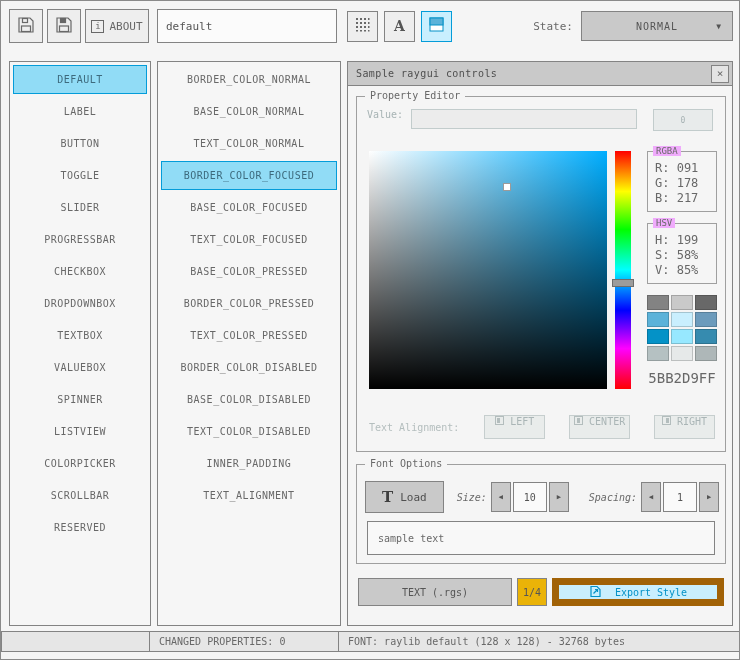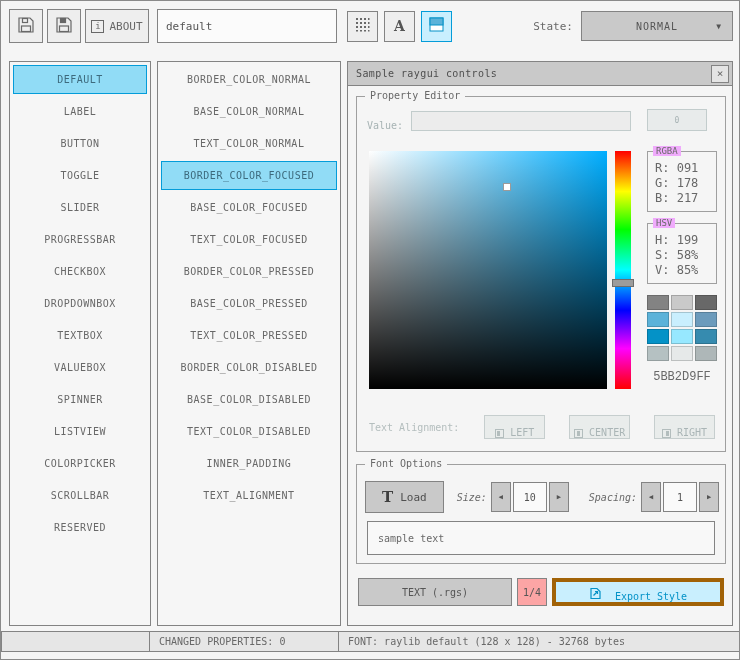--- a/index.html
+++ b/index.html
@@ -30,60 +30,60 @@
   
   .sample-window { position:absolute; left:346px; top:60px; width:386px; height:565px; border:1px solid #838383; background:#f5f5f5; }
   .titlebar { position:absolute; left:0; top:0; right:0; height:24px; background:#c9c9c9; border-bottom:1px solid #838383; display:flex; align-items:center; padding:0 3px 0 8px; font-size:10px; color:#4e4e4e; letter-spacing:0.4px; }
   .close-btn { margin-left:auto; width:18px; height:18px; border:1px solid #838383; background:#e4e4e4; font-size:11px; color:#686868; display:flex; align-items:center; justify-content:center; }
 
   .groupbox { position:absolute; border:1px solid #9f9f9f; }
   .gb-legend { position:absolute; top:-7px; left:8px; background:#f5f5f5; padding:0 5px; font-size:10px; color:#686868; }
   #property-editor { left:8px; width:370px; top:34px; height:356px; }
   #font-options { left:8px; width:370px; top:402px; height:100px; }
 
-  .value-row { position:absolute; left:10px; right:18px; top:12px; height:22px; display:flex; align-items:flex-end; }
+  .value-row { position:absolute; left:10px; right:12px; top:12px; height:22px; display:flex; align-items:flex-start; }
   .value-label { font-size:10px; color:#a7b3b4; margin-right:8px; }
   .value-input { flex:1; height:20px; border:1px solid #c2cccc; background:#ececec; margin-right:16px; }
   .value-btn { width:60px; height:22px; border:1px solid #c2cccc; background:#e8ebeb; color:#a7b3b4; font-size:8px; display:flex; align-items:center; justify-content:center; }
 
   .sv-picker { position:absolute; left:12px; top:54px; width:238px; height:238px; }
   .sv-overlay { position:absolute; inset:0; background:linear-gradient(to bottom, rgba(0,0,0,0), #000); }
   .sv-marker { position:absolute; width:8px; height:8px; background:#fff; border:1px solid #9a9a9a; transform:translate(-50%,-50%); z-index:2; }
   .hue-bar { position:absolute; left:258px; top:54px; width:16px; height:238px;
     background:linear-gradient(to bottom,#ff0000 0%,#ffff00 17%,#00ff00 33%,#00ffff 50%,#0000ff 67%,#ff00ff 83%,#ff0000 100%); }
   .hue-handle { position:absolute; left:-3px; right:-3px; height:8px; background:#9c9c9c; border:1px solid #6d6d6d; }
 
   .pe-right { position:absolute; left:290px; top:54px; width:70px; }
   .minibox { position:relative; border:1px solid #9f9f9f; padding:9px 4px 5px 7px; margin-bottom:11px; }
   .mini-legend { position:absolute; top:-6px; left:5px; background:#f0abfc; padding:0 3px; font-size:9px; color:#686868; }
   .mini-line { font-size:12px; color:#686868; line-height:15px; white-space:nowrap; }
   .palette { display:grid; grid-template-columns:repeat(3,1fr); gap:2px; margin-bottom:9px; }
   .swatch { height:15px; border:1px solid rgba(0,0,0,0.18); }
-  .hex-value { font-size:12px; color:#686868; text-align:center;font-family:Liberation Mono, monospace; }
+  .hex-value { font-size:14px; color:#686868; text-align:center; }
 
   .align-row { position:absolute; left:12px; right:10px; top:318px; height:24px; display:flex; align-items:center; gap:24px; }
   .align-label { font-size:10px; color:#b4bebe; white-space:nowrap; margin-right:1px; }
-  .align-btn { flex:1; height:24px; border:1px solid #c6cece; background:#e9eceb; color:#aab5b6; font-size:10px; display:flex; align-items:flex-end; justify-content:center; gap:6px; }
+  .align-btn { flex:1; height:24px; border:1px solid #c6cece; background:#e9eceb; color:#aab5b6; font-size:10px; display:flex; align-items:flex-start; justify-content:center; gap:6px; }
   .align-ic { width:9px; height:9px; border:1px solid #b3bdbd; position:relative; display:inline-block; }
   .align-ic::after { content:""; position:absolute; width:3px; height:5px; background:#b3bdbd; top:1px; }
   .align-ic.left::after { left:1px; } .align-ic.center::after { left:2px; } .align-ic.right::after { right:1px; }
 
   .font-row { position:absolute; left:8px; right:6px; top:16px; height:32px; display:flex; align-items:center; }
   .load-btn { width:84px; height:32px; background:#c9c9c9; border:1px solid #838383; color:#4f4f4f; font-size:11px; display:flex; align-items:center; justify-content:center; gap:7px; margin-right:13px; }
   .tt { font-family:"DejaVu Serif", serif; font-size:15px; font-weight:bold; color:#3f3f3f; }
   .num-label { font-size:10px; color:#686868; margin-right:4px; white-space:nowrap;font-style:italic; }
   .spin-btn { width:20px; height:30px; background:#c9c9c9; border:1px solid #838383; color:#555; font-size:7px; display:flex; align-items:center; justify-content:center; flex:none; }
   .spin-val { width:34px; height:30px; background:#fafafa; border:1px solid #838383; margin:0 2px; font-size:10px; color:#555; display:flex; align-items:center; justify-content:center; flex:none; }
   .sp-gap { margin-left:20px; }
   .sample-box { position:absolute; left:10px; right:10px; top:56px; height:34px; border:1px solid #838383; background:#f8f8f8; display:flex; align-items:center; padding-left:10px; font-size:10px; color:#686868; }
 
   .export-row { position:absolute; left:10px; top:516px; width:366px; height:28px; display:flex; gap:5px; }
   .fmt-btn { width:154px; height:28px; background:#c9c9c9; border:1px solid #838383; color:#555; font-size:10px; display:flex; align-items:center; justify-content:center; }
-  .page-btn { width:30px; height:28px; background:#fca5a5; border:1px solid #838383; color:#555; font-size:10px; display:flex; align-items:center; justify-content:center; }
-  .export-btn { flex:1; height:28px; background:#c9effe; border:4px solid #a16207; color:#0492c7; font-size:10px; display:flex; align-items:flex-end; justify-content:center; gap:13px; }
+  .page-btn { width:30px; height:28px; background:#eab308; border:1px solid #838383; color:#555; font-size:10px; display:flex; align-items:center; justify-content:center; }
+  .export-btn { flex:1; height:28px; background:#c9effe; border:7px solid #a16207; color:#0492c7; font-size:10px; display:flex; align-items:center; justify-content:center; gap:13px; }
 
   .statusbar-seg { position:absolute; bottom:7px; height:21px; border:1px solid #838383; background:#e6e6e6; font-size:10px; color:#686868; display:flex; align-items:center; padding-left:9px; }
   #sb-1 { left:0; width:149px; }
   #sb-2 { left:148px; width:190px; }
   #sb-3 { left:337px; width:403px; }
 </style>
 </head>
 <body>
 
 <div class="app">
@@ -170,22 +170,22 @@
       <div class="list-item">SCROLLBAR</div>
       <div class="list-item">RESERVED</div>
     </div>
   <div class="panel-list" id="props-list">
       <div class="list-item">BORDER_COLOR_NORMAL</div>
       <div class="list-item">BASE_COLOR_NORMAL</div>
       <div class="list-item">TEXT_COLOR_NORMAL</div>
       <div class="list-item selected">BORDER_COLOR_FOCUSED</div>
       <div class="list-item">BASE_COLOR_FOCUSED</div>
       <div class="list-item">TEXT_COLOR_FOCUSED</div>
+      <div class="list-item">BASE_COLOR_PRESSED</div>
       <div class="list-item">BORDER_COLOR_PRESSED</div>
-      <div class="list-item">BASE_COLOR_PRESSED</div>
       <div class="list-item">TEXT_COLOR_PRESSED</div>
       <div class="list-item">BORDER_COLOR_DISABLED</div>
       <div class="list-item">BASE_COLOR_DISABLED</div>
       <div class="list-item">TEXT_COLOR_DISABLED</div>
       <div class="list-item">INNER_PADDING</div>
       <div class="list-item">TEXT_ALIGNMENT</div>
     </div>
 
   <div class="sample-window">
     <div class="titlebar">

